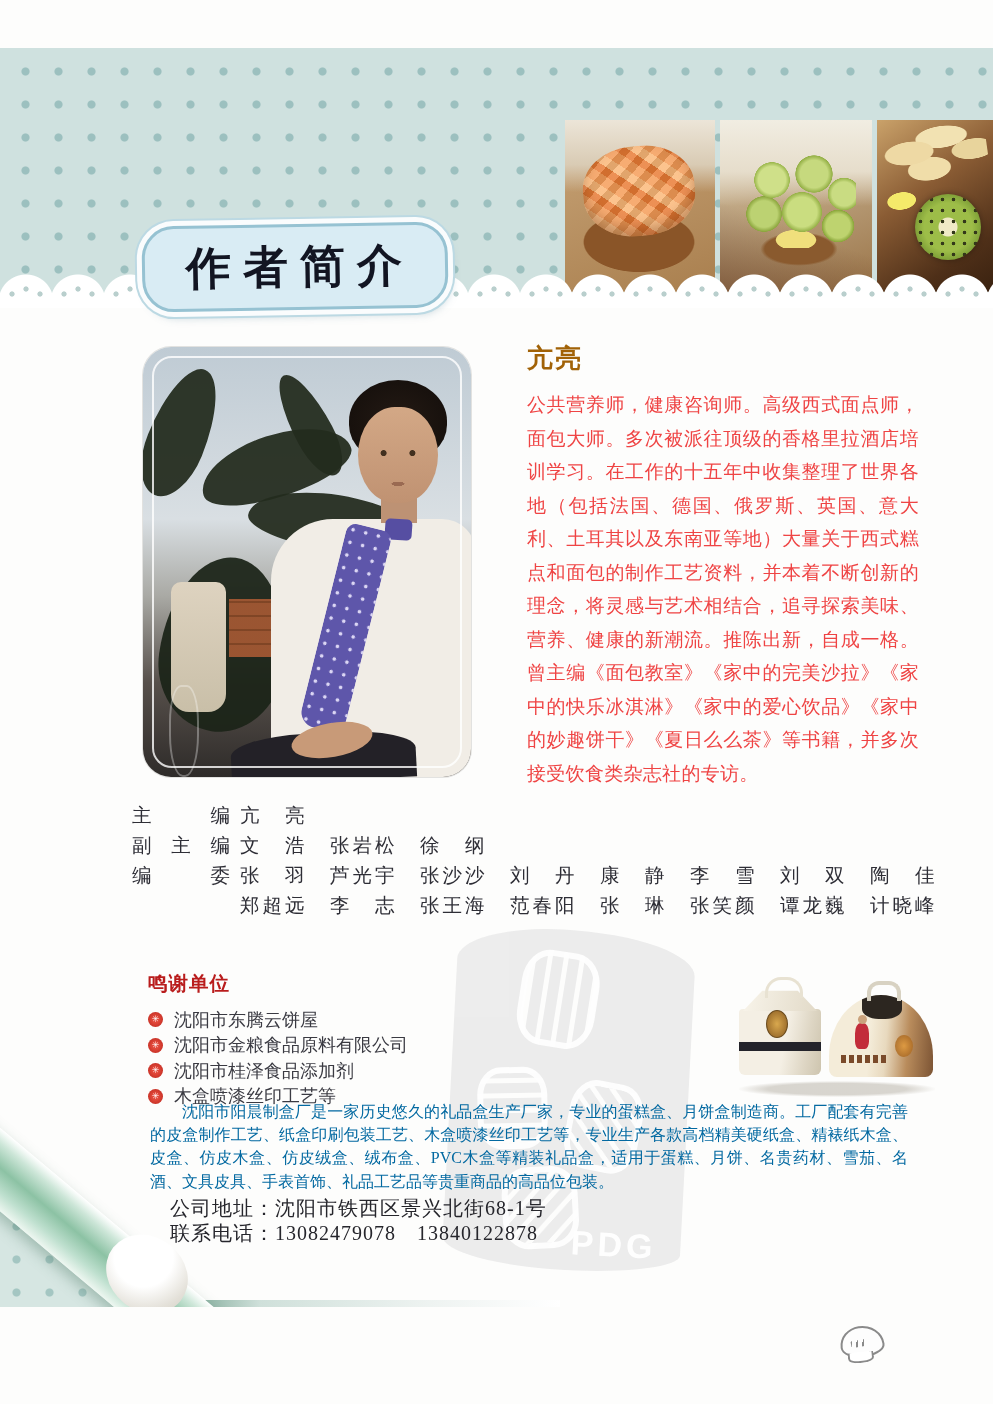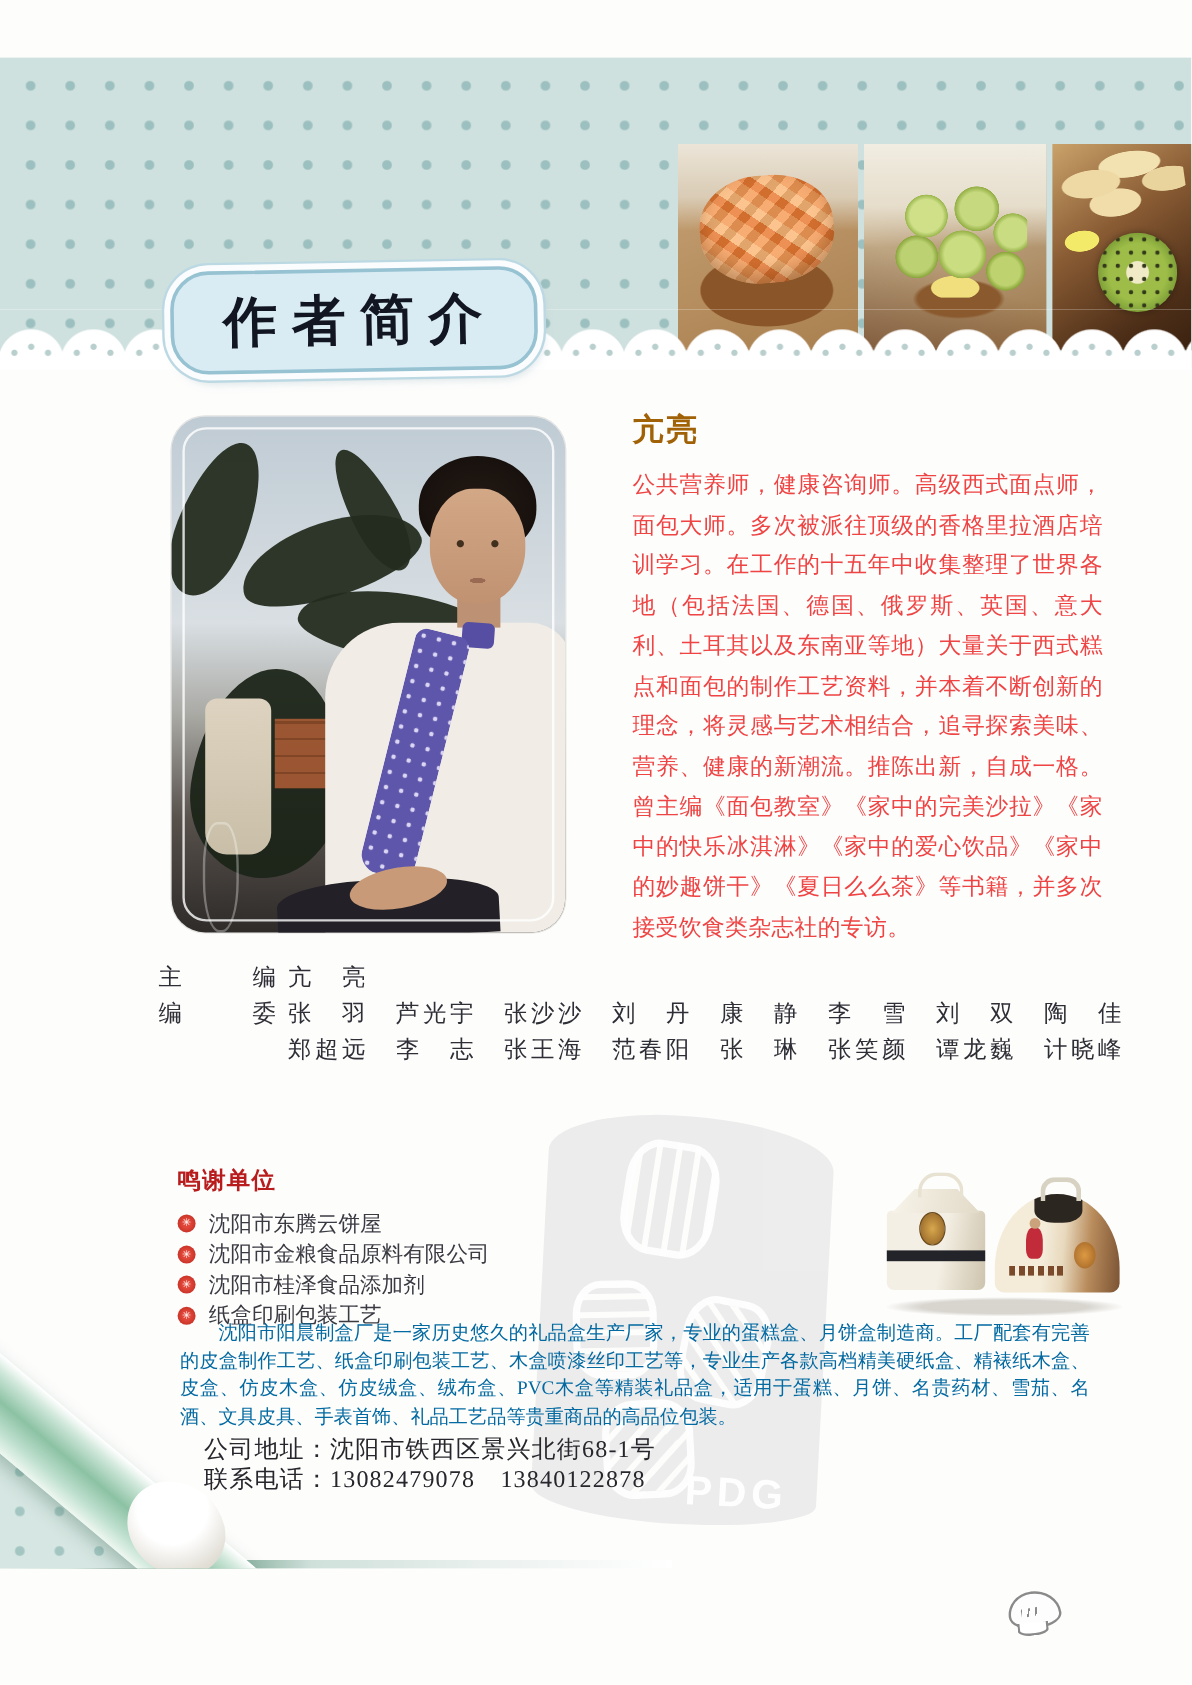--- a/index.html
+++ b/index.html
@@ -262,20 +262,24 @@
     <h2>亢亮</h2>
     <p>公共营养师，健康咨询师。高级西式面点师，面包大师。多次被派往顶级的香格里拉酒店培训学习。在工作的十五年中收集整理了世界各地（包括法国、德国、俄罗斯、英国、意大利、土耳其以及东南亚等地）大量关于西式糕点和面包的制作工艺资料，并本着不断创新的理念，将灵感与艺术相结合，追寻探索美味、营养、健康的新潮流。推陈出新，自成一格。曾主编《面包教室》《家中的完美沙拉》《家中的快乐冰淇淋》《家中的爱心饮品》《家中的妙趣饼干》《夏日么么茶》等书籍，并多次接受饮食类杂志社的专访。</p>
   </div>
 
   <div class="credits">
     <div class="credit-row">
       <span class="credit-label">主编</span>
       <span class="credit-names">亢　亮</span>
     </div>
     <div class="credit-row">
+      <span class="credit-label">副主编</span>
+      <span class="credit-names">文　浩　张岩松　徐　纲</span>
+    </div>
+    <div class="credit-row">
       <span class="credit-label">编委</span>
       <span class="credit-names">张　羽　芦光宇　张沙沙　刘　丹　康　静　李　雪　刘　双　陶　佳</span>
     </div>
     <div class="credit-row">
       <span class="credit-label"></span>
       <span class="credit-names">郑超远　李　志　张王海　范春阳　张　琳　张笑颜　谭龙巍　计晓峰</span>
     </div>
     <div class="credit-row">
       <span class="credit-label"></span>
     </div>
@@ -298,21 +302,21 @@
     <div class="thanks-item">
       <span class="flower-bullet"></span>
       <span>沈阳市金粮食品原料有限公司</span>
     </div>
     <div class="thanks-item">
       <span class="flower-bullet"></span>
       <span>沈阳市桂泽食品添加剂</span>
     </div>
     <div class="thanks-item">
       <span class="flower-bullet"></span>
-      <span>纸盒印刷包装工艺</span>
+      <span>木盒喷漆丝印工艺等</span>
     </div>
   </div>
 
   <div class="boxes">
     <div class="boxes-shadow"></div>
     <div class="gable-box">
       <div class="gable-handle"></div>
     </div>
     <div class="gable-seal"></div>
     <div class="dome-box">

